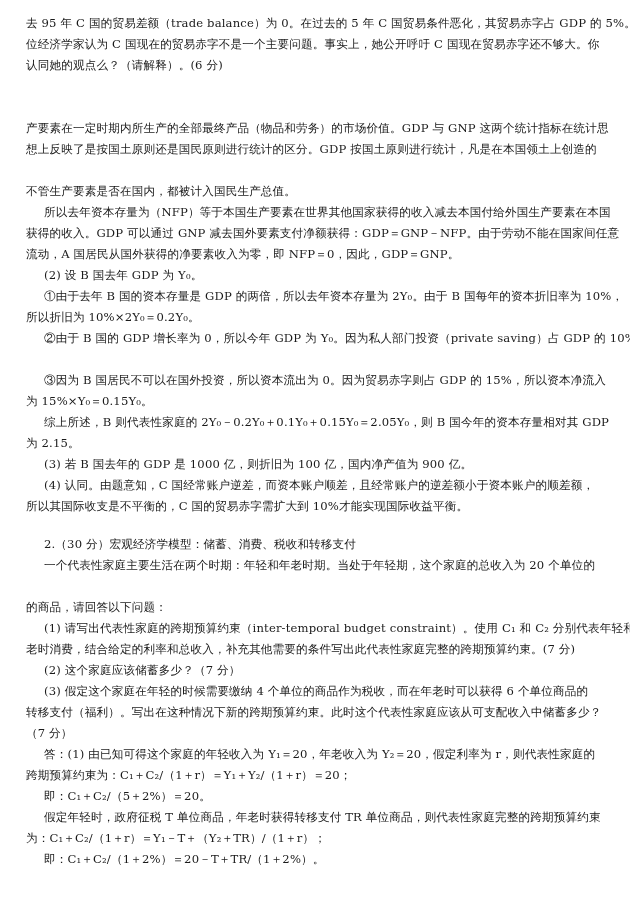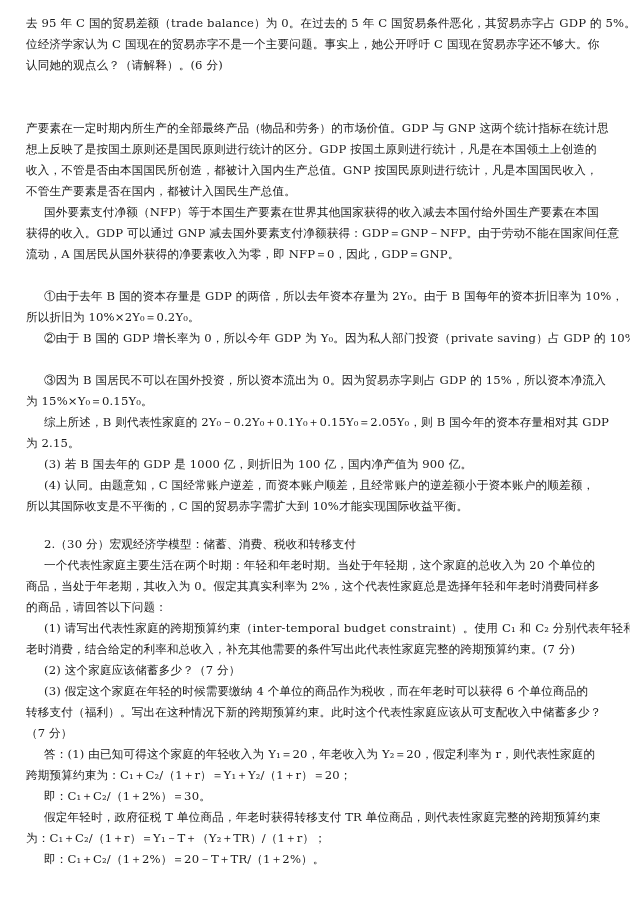--- a/index.html
+++ b/index.html
@@ -19,45 +19,44 @@
 </style>
 </head>
 <body>
 
 <div class="page">
   <div class="line" style="top:14px">去 95 年 C 国的贸易差额（trade balance）为 0。在过去的 5 年 C 国贸易条件恶化，其贸易赤字占 GDP 的 5%。一</div>
   <div class="line" style="top:35px">位经济学家认为 C 国现在的贸易赤字不是一个主要问题。事实上，她公开呼吁 C 国现在贸易赤字还不够大。你</div>
   <div class="line" style="top:56px">认同她的观点么？（请解释）。(6 分)</div>
   <div class="line" style="top:140px">想上反映了是按国土原则还是国民原则进行统计的区分。GDP 按国土原则进行统计，凡是在本国领土上创造的</div>
   <div class="line" style="top:119px">产要素在一定时期内所生产的全部最终产品（物品和劳务）的市场价值。GDP 与 GNP 这两个统计指标在统计思</div>
-  <div class="line" style="top:161px">收入，不管是否由本国国民所创造，都被计入国内生产总值。GNP 按国民原则进行统计，凡是本国国民收入，</div>
   <div class="line" style="top:182px">不管生产要素是否在国内，都被计入国民生产总值。</div>
-  <div class="line ind" style="top:203px">国外要素支付净额（NFP）等于本国生产要素在世界其他国家获得的收入减去本国付给外国生产要素在本国</div>
+  <div class="line ind" style="top:203px">所以去年资本存量为（NFP）等于本国生产要素在世界其他国家获得的收入减去本国付给外国生产要素在本国</div>
   <div class="line" style="top:224px">获得的收入。GDP 可以通过 GNP 减去国外要素支付净额获得：GDP＝GNP－NFP。由于劳动不能在国家间任意</div>
   <div class="line" style="top:245px">流动，A 国居民从国外获得的净要素收入为零，即 NFP＝0，因此，GDP＝GNP。</div>
+  <div class="line ind" style="top:266px">(2) 设 B 国去年 GDP 为 Y₀。</div>
   <div class="line ind" style="top:287px">①由于去年 B 国的资本存量是 GDP 的两倍，所以去年资本存量为 2Y₀。由于 B 国每年的资本折旧率为 10%，</div>
   <div class="line" style="top:308px">所以折旧为 10%×2Y₀＝0.2Y₀。</div>
   <div class="line ind" style="top:329px">②由于 B 国的 GDP 增长率为 0，所以今年 GDP 为 Y₀。因为私人部门投资（private saving）占 GDP 的 10%，</div>
   <div class="line ind" style="top:371px">③因为 B 国居民不可以在国外投资，所以资本流出为 0。因为贸易赤字则占 GDP 的 15%，所以资本净流入</div>
   <div class="line" style="top:392px">为 15%×Y₀＝0.15Y₀。</div>
   <div class="line ind" style="top:413px">综上所述，B 则代表性家庭的 2Y₀－0.2Y₀＋0.1Y₀＋0.15Y₀＝2.05Y₀，则 B 国今年的资本存量相对其 GDP</div>
   <div class="line" style="top:434px">为 2.15。</div>
   <div class="line ind" style="top:455px">(3) 若 B 国去年的 GDP 是 1000 亿，则折旧为 100 亿，国内净产值为 900 亿。</div>
   <div class="line ind" style="top:476px">(4) 认同。由题意知，C 国经常账户逆差，而资本账户顺差，且经常账户的逆差额小于资本账户的顺差额，</div>
   <div class="line" style="top:497px">所以其国际收支是不平衡的，C 国的贸易赤字需扩大到 10%才能实现国际收益平衡。</div>
 
   <div class="line ind" style="top:535px">2.（30 分）宏观经济学模型：储蓄、消费、税收和转移支付</div>
   <div class="line ind" style="top:556px">一个代表性家庭主要生活在两个时期：年轻和年老时期。当处于年轻期，这个家庭的总收入为 20 个单位的</div>
-  <div class="line" style="top:577px">商品，当处于年老期，其收入为 0。假定其真实利率为 2%，这个代表性家庭总是选择年轻和年老时消费同样多</div>
   <div class="line" style="top:598px">的商品，请回答以下问题：</div>
   <div class="line ind" style="top:619px">(1) 请写出代表性家庭的跨期预算约束（inter-temporal budget constraint）。使用 C₁ 和 C₂ 分别代表年轻和年</div>
   <div class="line" style="top:640px">老时消费，结合给定的利率和总收入，补充其他需要的条件写出此代表性家庭完整的跨期预算约束。(7 分)</div>
   <div class="line ind" style="top:661px">(2) 这个家庭应该储蓄多少？（7 分）</div>
   <div class="line ind" style="top:682px">(3) 假定这个家庭在年轻的时候需要缴纳 4 个单位的商品作为税收，而在年老时可以获得 6 个单位商品的</div>
   <div class="line" style="top:703px">转移支付（福利）。写出在这种情况下新的跨期预算约束。此时这个代表性家庭应该从可支配收入中储蓄多少？</div>
   <div class="line" style="top:724px">（7 分）</div>
   <div class="line ind" style="top:745px">答：(1) 由已知可得这个家庭的年轻收入为 Y₁＝20，年老收入为 Y₂＝20，假定利率为 r，则代表性家庭的</div>
   <div class="line" style="top:766px">跨期预算约束为：C₁＋C₂/（1＋r）＝Y₁＋Y₂/（1＋r）＝20；</div>
-  <div class="line ind" style="top:787px">即：C₁＋C₂/（1＋2%）＝30。</div>
+  <div class="line ind" style="top:787px">即：C₁＋C₂/（5＋2%）＝20。</div>
   <div class="line ind" style="top:808px">假定年轻时，政府征税 T 单位商品，年老时获得转移支付 TR 单位商品，则代表性家庭完整的跨期预算约束</div>
   <div class="line" style="top:829px">为：C₁＋C₂/（1＋r）＝Y₁－T＋（Y₂＋TR）/（1＋r）；</div>
   <div class="line ind" style="top:850px">即：C₁＋C₂/（1＋2%）＝20－T＋TR/（1＋2%）。</div>
 </div>
 
 </body></html>

